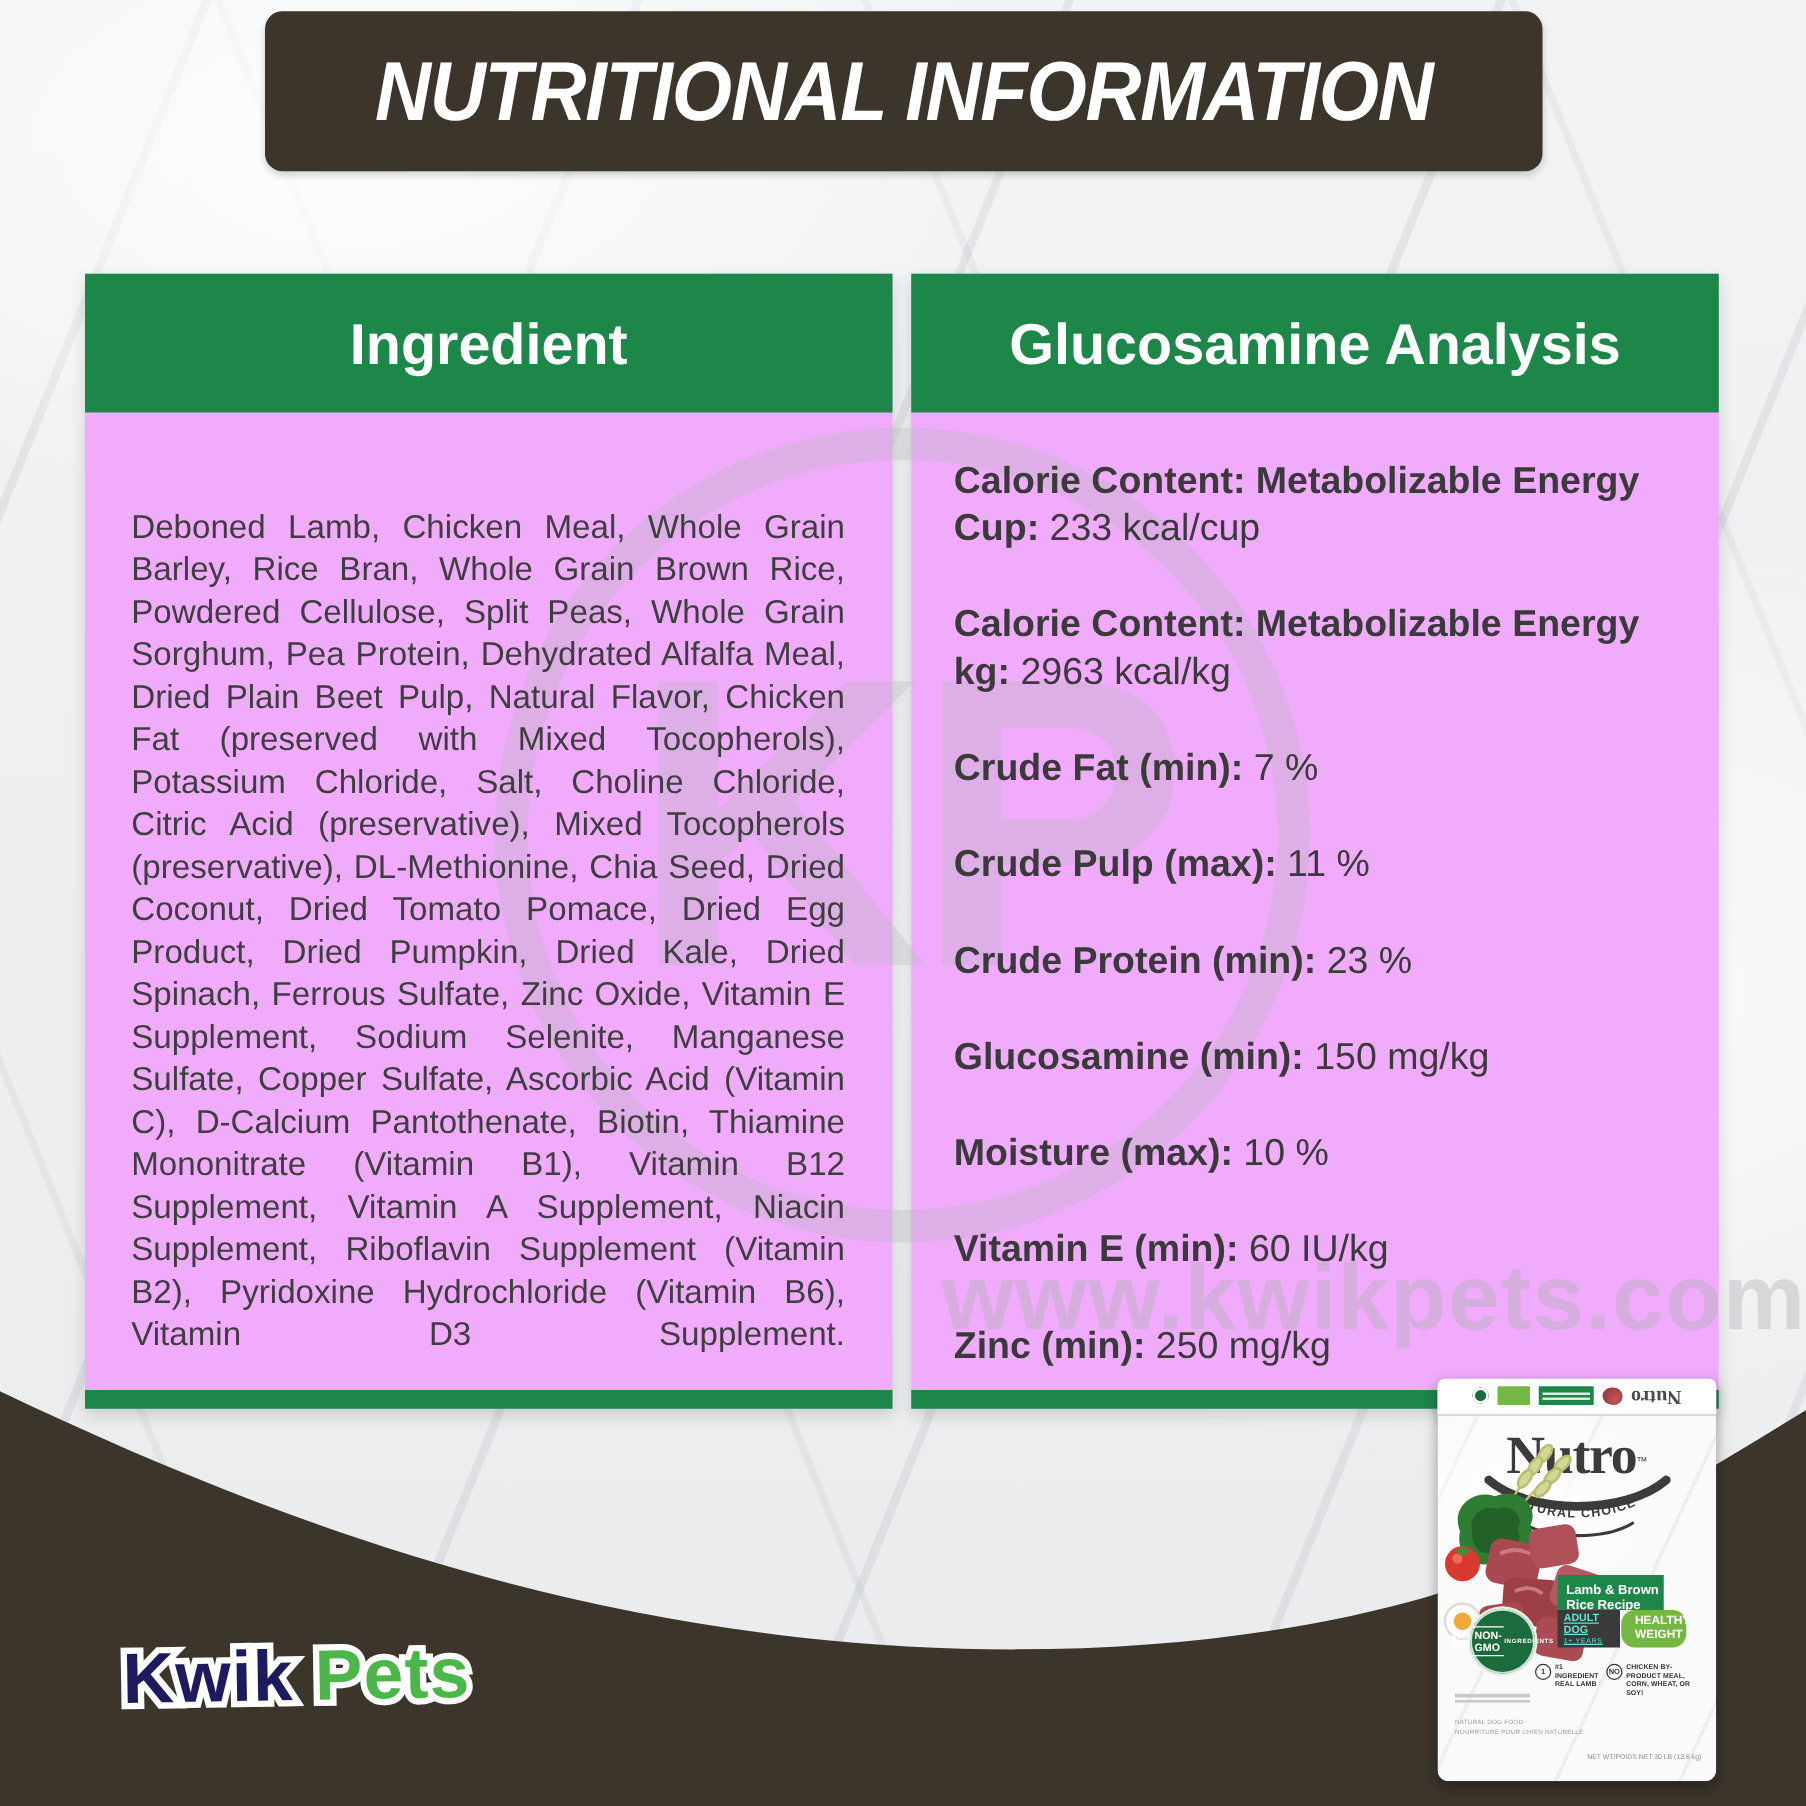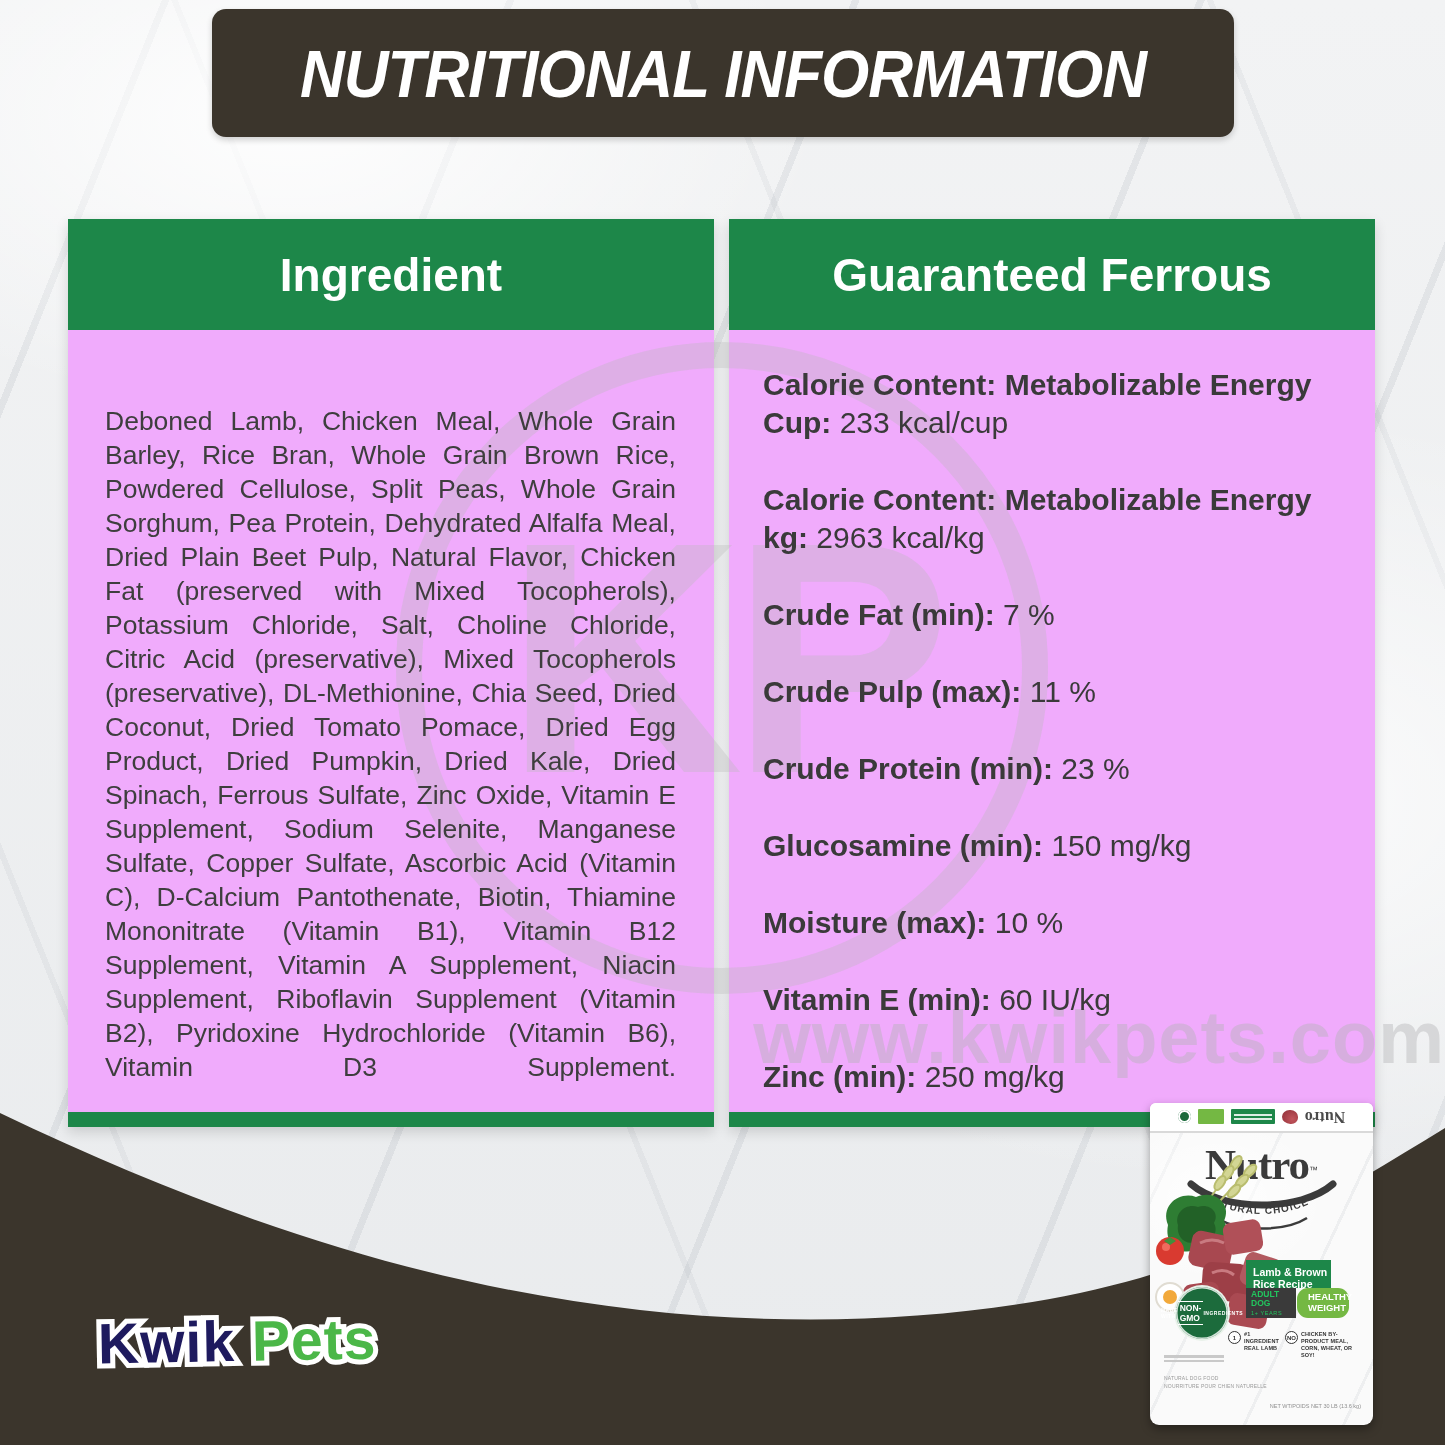--- a/index.html
+++ b/index.html
@@ -132,21 +132,21 @@
   }
   .badge-ngmo .arc{font-size:5px;letter-spacing:.5px;font-weight:bold;}
   .badge-ngmo .main{font-size:8.5px;font-weight:bold;border-top:1px solid #fff;border-bottom:1px solid #fff;padding:1px 2px;margin:1px 0;}
 
   .recipe-band{
     position:absolute;left:96px;top:157px;width:85px;height:28px;background:#1d8749;z-index:2;
     color:#fff;font-weight:bold;font-size:10.5px;line-height:1.15;padding:6px 0 0 7px;
   }
   .adult-box{
     position:absolute;left:96px;top:185px;width:50px;height:30px;background:#3a3a3a;z-index:2;
-    color:#22c55e;padding:2px 0 12px 5px;
+    color:#5eead4;padding:2px 0 12px 5px;text-decoration:underline;
   }
   .adult-box .l1{font-size:8.5px;font-weight:bold;line-height:1.1;}
   .adult-box .l3{font-size:5.5px;letter-spacing:.6px;margin-top:1.5px;}
   .healthy-box{
     position:absolute;left:147px;top:185px;width:52px;height:30px;background:#74b843;z-index:2;
     color:#fff;font-size:9.5px;font-weight:bold;line-height:1.15;padding:4px 0 0 11px;border-radius:11px;
   }
 
   .claims{position:absolute;left:78px;top:228px;width:130px;display:flex;gap:6px;z-index:2;color:#333;}
   .claim{display:flex;gap:3px;}
@@ -182,21 +182,21 @@
       <div class="h">Ingredient</div>
     </div>
     <div class="panel-body">
       <div class="ing-text">Deboned Lamb, Chicken Meal, Whole Grain Barley, Rice Bran, Whole Grain Brown Rice, Powdered Cellulose, Split Peas, Whole Grain Sorghum, Pea Protein, Dehydrated Alfalfa Meal, Dried Plain Beet Pulp, Natural Flavor, Chicken Fat (preserved with Mixed Tocopherols), Potassium Chloride, Salt, Choline Chloride, Citric Acid (preservative), Mixed Tocopherols (preservative), DL-Methionine, Chia Seed, Dried Coconut, Dried Tomato Pomace, Dried Egg Product, Dried Pumpkin, Dried Kale, Dried Spinach, Ferrous Sulfate, Zinc Oxide, Vitamin E Supplement, Sodium Selenite, Manganese Sulfate, Copper Sulfate, Ascorbic Acid (Vitamin C), D-Calcium Pantothenate, Biotin, Thiamine Mononitrate (Vitamin B1), Vitamin B12 Supplement, Vitamin A Supplement, Niacin Supplement, Riboflavin Supplement (Vitamin B2), Pyridoxine Hydrochloride (Vitamin B6), Vitamin D3 Supplement.</div>
     </div>
     <div class="panel-foot"></div>
   </div>
 
   <div class="panel right">
     <div class="panel-head">
-      <div class="h">Guaranteed Ferrous</div>
+      <div class="h">Glucosamine Analysis</div>
     </div>
     <div class="panel-body">
       <div class="ga-list">
         <div class="ga-item"><span class="ga-label">Calorie Content: Metabolizable Energy Cup:</span><span class="ga-value"> 233 kcal/cup</span></div>
         <div class="ga-item"><span class="ga-label">Calorie Content: Metabolizable Energy kg:</span><span class="ga-value"> 2963 kcal/kg</span></div>
         <div class="ga-item"><span class="ga-label">Crude Fat (min):</span><span class="ga-value"> 7 %</span></div>
         <div class="ga-item"><span class="ga-label">Crude Pulp (max):</span><span class="ga-value"> 11 %</span></div>
         <div class="ga-item"><span class="ga-label">Crude Protein (min):</span><span class="ga-value"> 23 %</span></div>
         <div class="ga-item"><span class="ga-label">Glucosamine (min):</span><span class="ga-value"> 150 mg/kg</span></div>
         <div class="ga-item"><span class="ga-label">Moisture (max):</span><span class="ga-value"> 10 %</span></div>

